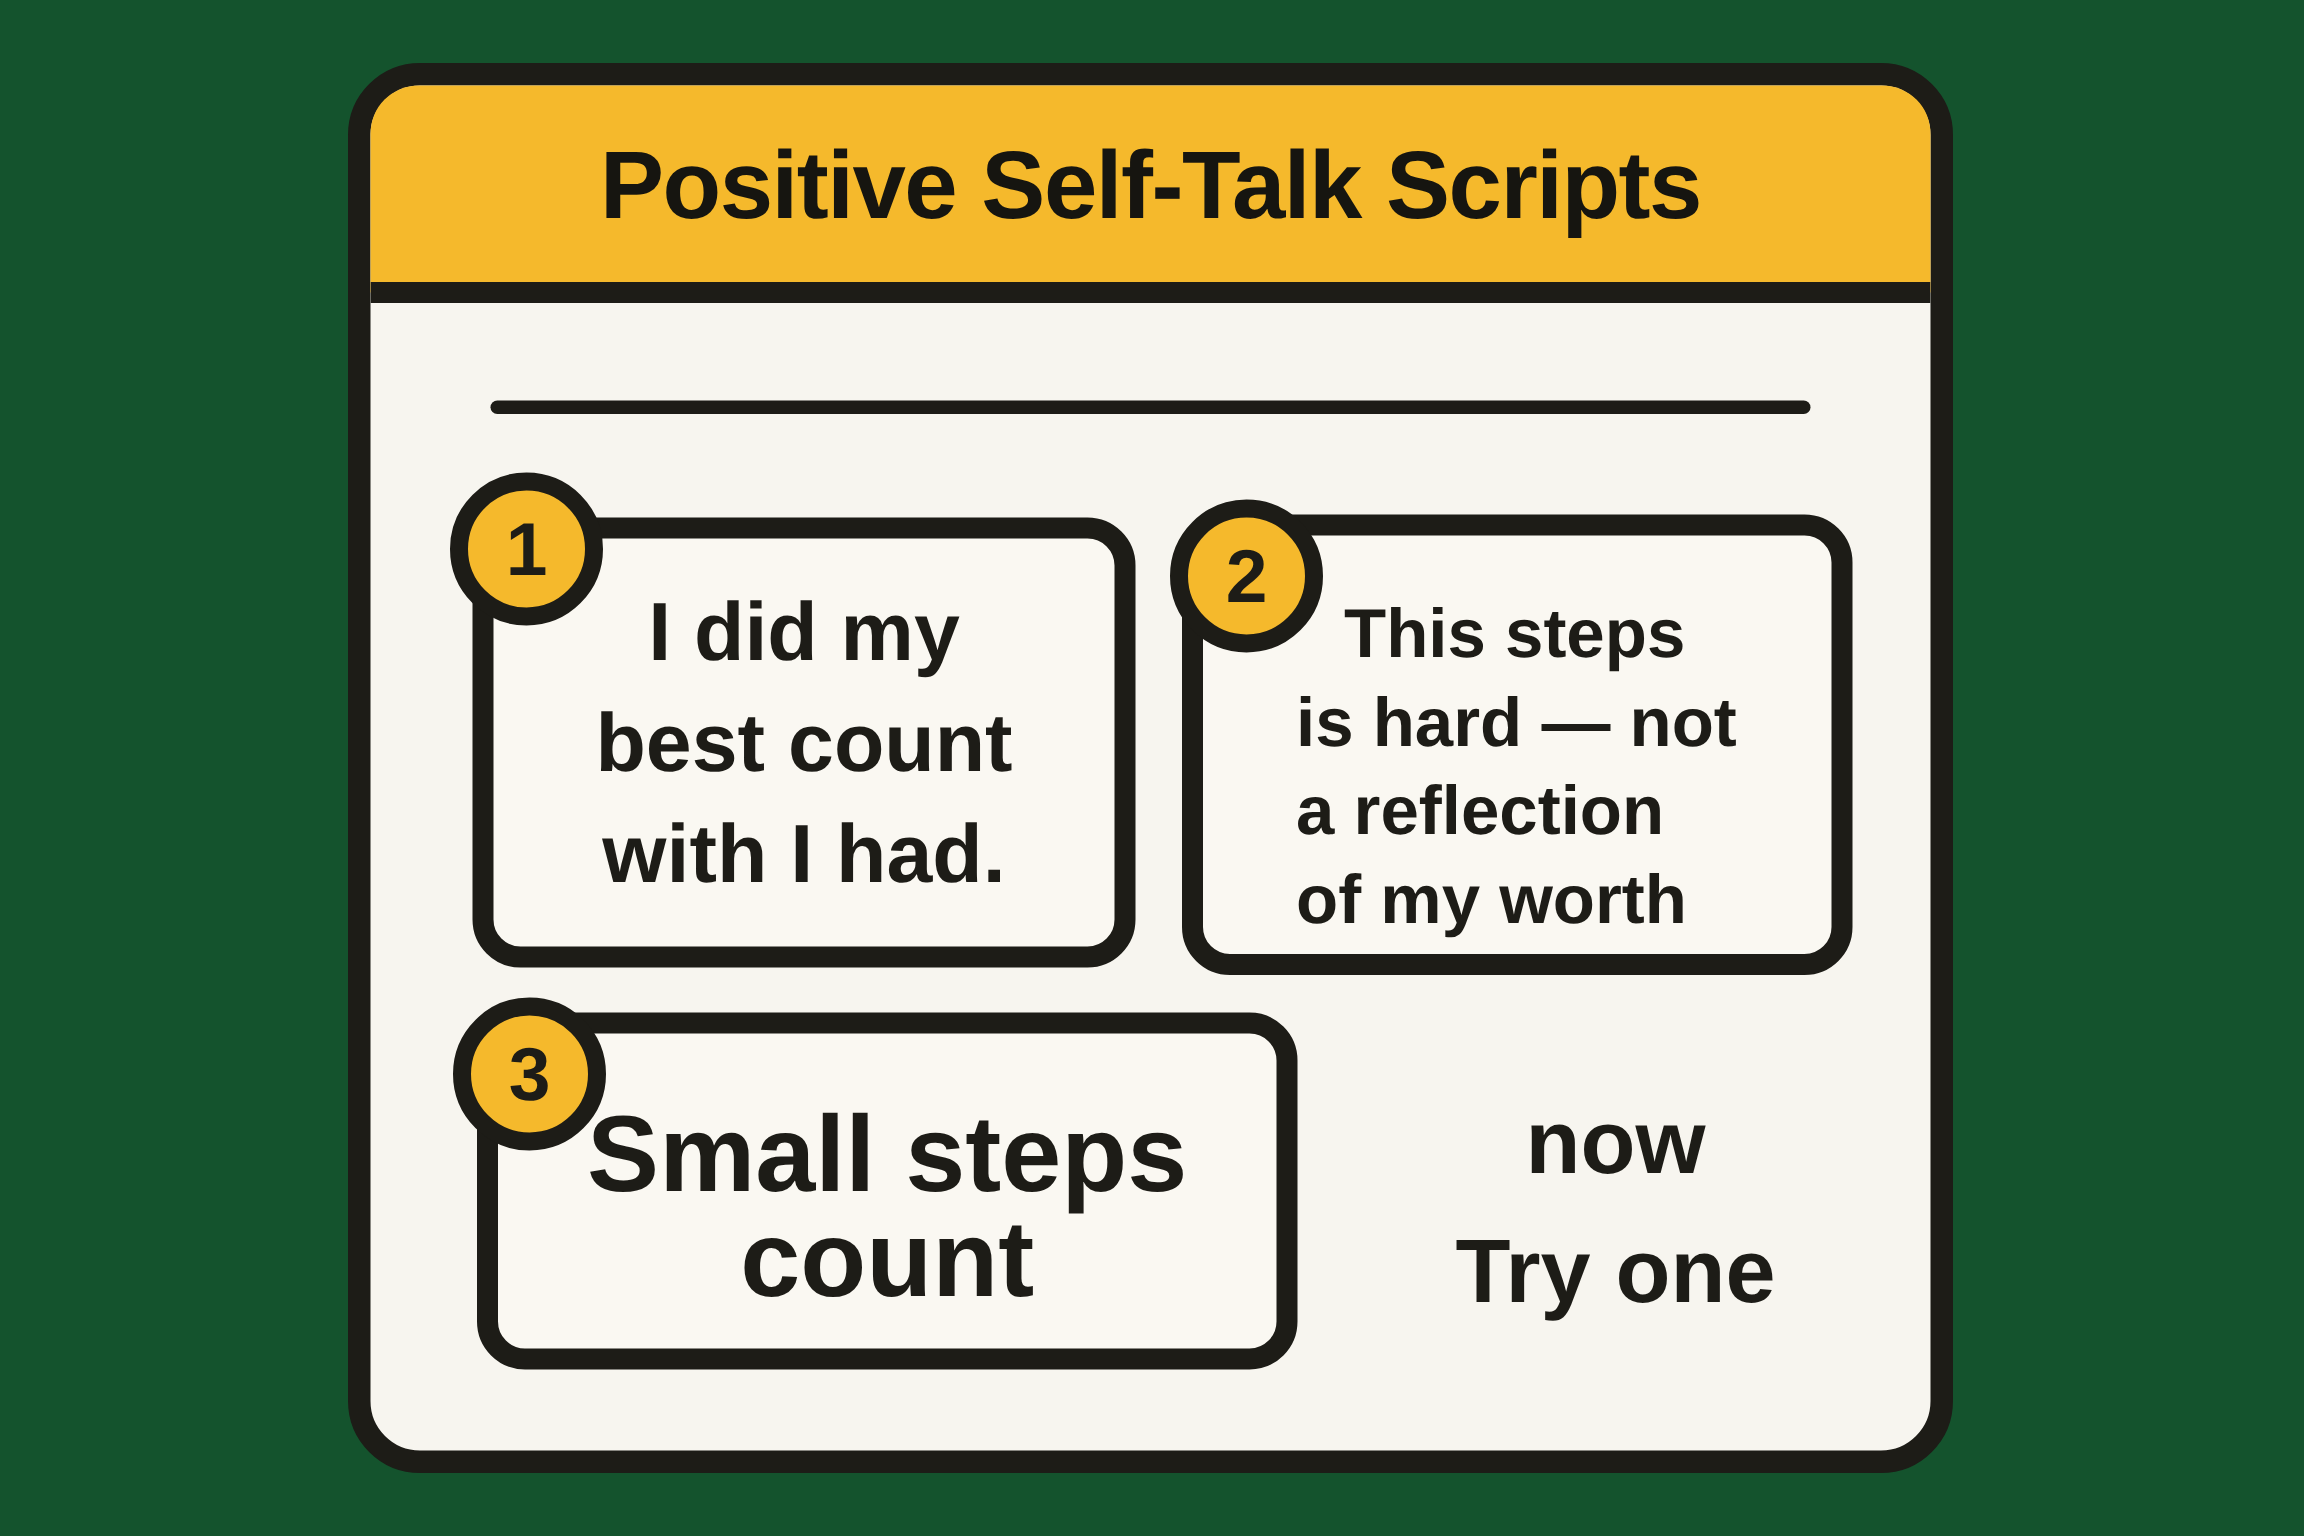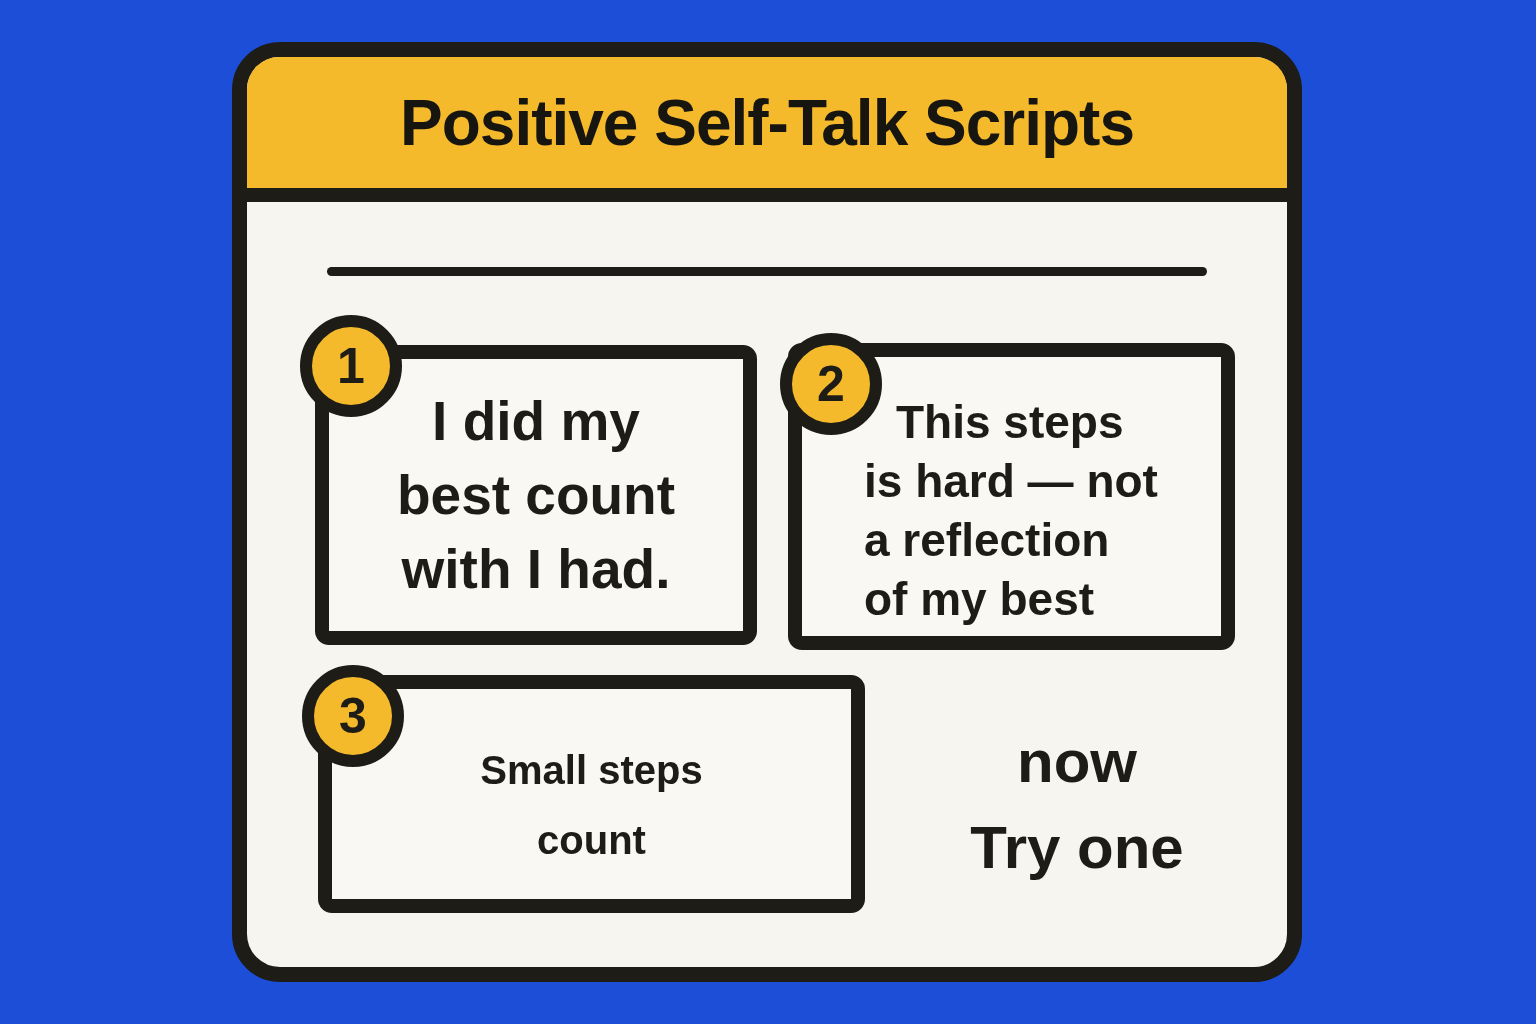--- a/index.html
+++ b/index.html
@@ -4,21 +4,21 @@
 <style>
   html,body{margin:0;padding:0;}
   body{
     font-family:"Liberation Sans","DejaVu Sans",sans-serif;
     font-weight:700;
     color:#1d1c17;
   }
   .stage{
     position:relative;
     width:1536px;height:1024px;
-    background:#1d4ed8;
+    background:#14532d;
     overflow:hidden;
   }
   .poster{
     position:absolute;
     left:232px;top:42px;
     width:1070px;height:940px;
     box-sizing:border-box;
     background:#f7f5ef;
     border:15px solid #1d1c17;
     border-radius:48px;
@@ -59,31 +59,31 @@
     font-size:43px;
     letter-spacing:1px;
     white-space:nowrap;
   }
   
   .card{
     position:absolute;
     box-sizing:border-box;
     background:#faf8f2;
     border:14px solid #1d1c17;
-    border-radius:14px;
+    border-radius:32px;
   }
   .card1{left:68px;top:288px;width:442px;height:300px;
     display:flex;flex-direction:column;align-items:center;justify-content:center;
     text-align:center;font-size:55px;line-height:74px;}
   .card2{left:541px;top:286px;width:447px;height:307px;
     padding:36px 20px 0 62px;font-size:46px;line-height:59px;}
   .card2 .line:first-child{text-indent:32px;}
   .card3{left:71px;top:618px;width:547px;height:238px;
     display:flex;flex-direction:column;align-items:center;justify-content:center;
-    text-align:center;font-size:40px;line-height:70px;padding-top:22px;}
+    text-align:center;font-size:72px;line-height:70px;padding-top:22px;}
   .num-badge{
     position:absolute;
     width:78px;height:78px;
     background:#f5b92c;
     border:12px solid #1d1c17;
     border-radius:50%;
     display:flex;align-items:center;justify-content:center;
     font-size:50px;
     color:#1d1c17;
     z-index:3;
@@ -119,21 +119,21 @@
       <div class="line ink">with I had.</div>
     </div>
     <div class="num-badge badge1">
       <span>1</span>
     </div>
 
     <div class="card card2">
       <div class="line ink">This steps</div>
       <div class="line ink">is hard — not</div>
       <div class="line ink">a reflection</div>
-      <div class="line ink">of my best</div>
+      <div class="line ink">of my worth</div>
     </div>
     <div class="num-badge badge2">
       <span>2</span>
     </div>
 
     <div class="card card3">
       <div class="line ink">Small steps</div>
       <div class="line ink">count</div>
     </div>
     <div class="num-badge badge3">

